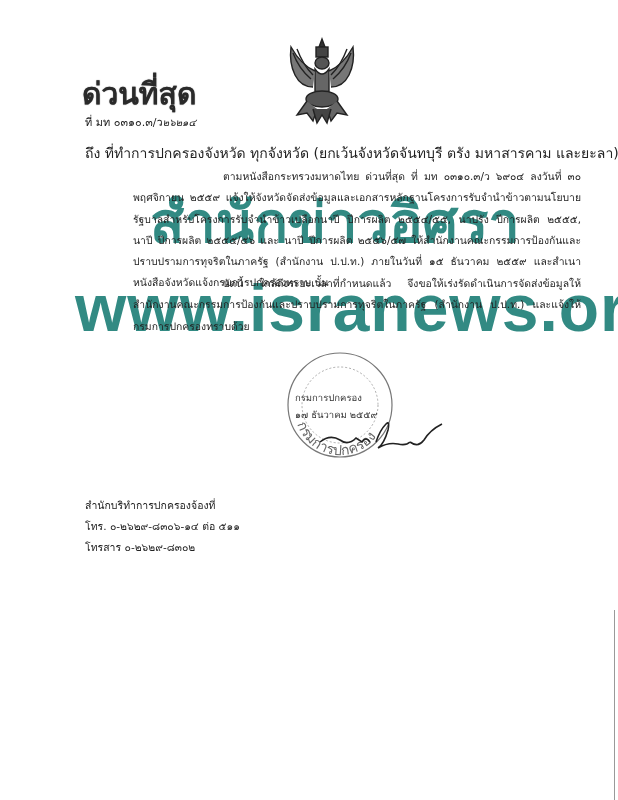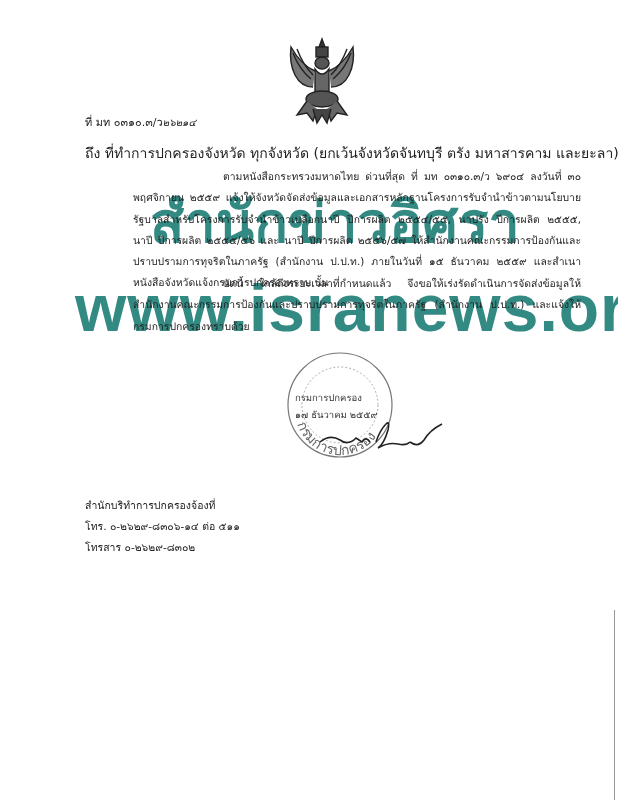--- a/index.html
+++ b/index.html
@@ -26,20 +26,21 @@
   .stamp-text { position: absolute; left: 295px; top: 389px; font-size: 9.5px; color: #333; line-height: 17px; }
   .sig { position: absolute; left: 318px; top: 420px; width: 130px; height: 40px; }
   .footer { position: absolute; left: 85px; top: 495px; font-size: 10.5px; line-height: 21px; color: #222; }
   .edge-line { position: absolute; left: 614px; top: 610px; width: 1px; height: 190px; background: #999; }
 </style>
 </head>
 <body>
 
 <div class="page">
 
+  <div class="urgent">ด่วนที่สุด</div>
 
   <div class="ref">
     <span>ที่ มท ๐๓๑๐.๓/ว</span><span class="hand">๒๖๒๑๔</span>
   </div>
 
   <svg class="garuda" viewBox="0 0 78 92">
     <g fill="none" stroke="#222" stroke-width="1.4">
       <path d="M39 4 L36 12 L42 12 Z" fill="#333"></path>
       <rect x="33" y="12" width="12" height="10" fill="#444"></rect>
       <ellipse cx="39" cy="28" rx="7" ry="6" fill="#555"></ellipse>

